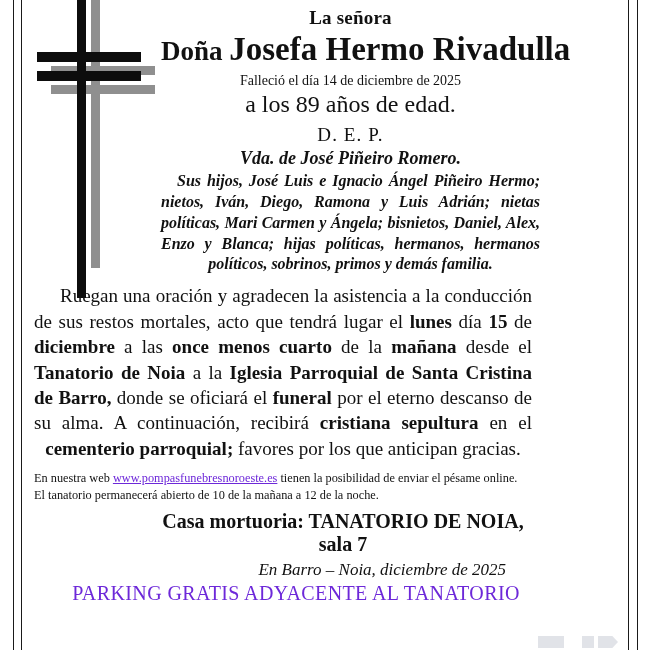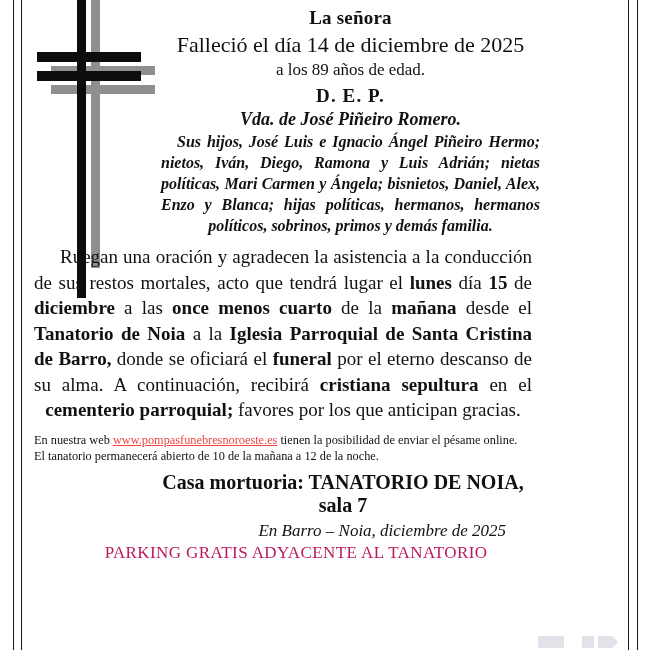--- a/index.html
+++ b/index.html
@@ -110,32 +110,32 @@
   .name-main .given     { font-size: 33px; }
 
   .nickname {
     font-weight: bold;
     font-size: 25px;
     margin: 1px 0 0 0;
     padding-left: 135px;
   }
 
   .died-line {
-    font-size: 22px;
+    font-size: 14px;
     margin: 5px 0 0 0;
     padding-left: 135px;
   }
   .age-line {
-    font-size: 17px;
+    font-size: 24px;
     margin: 2px 0 0 0;
     padding-left: 135px;
   }
 
   .dep {
-    font-weight: bold;
+    font-weight: normal;
     font-size: 19px;
     letter-spacing: 1.1px;
     margin: 6px 0 0 0;
     padding-left: 135px;
   }
 
   .widow {
     font-weight: bold;
     font-style: italic;
     font-size: 18px;
@@ -168,44 +168,44 @@
   .body-par b { font-weight: bold; }
 
   .fineprint {
     font-size: 12.3px;
     line-height: 1.38;
     text-align: left;
     margin: 9px 0 0 0;
     padding: 0 8px;
   }
   .fineprint .weblink {
-    color: #ef4444;
+    color: #6d28d9;
     text-decoration: underline;
   }
 
   .mortuary {
     font-weight: bold;
     font-size: 20px;
     margin: 6px 0 0 0;
     padding-left: 120px;
   }
 
   .place-date {
     font-weight: normal;
     font-style: italic;
     font-size: 17px;
     text-align: right;
     margin: 5px 0 0 0;
     padding-right: 34px;
   }
 
   .parking {
-    font-size: 17px;
+    font-size: 20px;
     letter-spacing: .4px;
-    color: #be185d;
+    color: #6d28d9;
     margin: 2px 0 0 0;
     padding-left: 26px;
   }
 
   
   #logo-fragment {
     position: absolute;
     left: 536px;
     top: 634px;
     width: 84px;
@@ -239,20 +239,23 @@
     <div class="bar g-h2"></div>
     <div class="bar b-v"></div>
     <div class="bar b-h"></div>
     <div class="bar b-h2"></div>
   </div>
 
   <div id="content">
 
     <p class="line lbl-senora">La señora</p>
 
+    <p class="line name-main">
+      <span class="honorific">Doña </span><span class="given">Josefa Hermo Rivadulla</span>
+    </p>
 
 
     <p class="line died-line">Falleció el día 14 de diciembre de 2025</p>
     <p class="line age-line">a los 89 años de edad.</p>
 
     <p class="line dep">D. E. P.</p>
 
     <p class="line widow">Vda. de José Piñeiro Romero.</p>
 
     <p class="family">Sus hijos, José Luis e Ignacio Ángel Piñeiro Hermo; nietos, Iván, Diego, Ramona y Luis Adrián; nietas políticas, Mari Carmen y Ángela; bisnietos, Daniel, Alex, Enzo y Blanca; hijas políticas, hermanos, hermanos políticos, sobrinos, primos y demás familia.</p>

